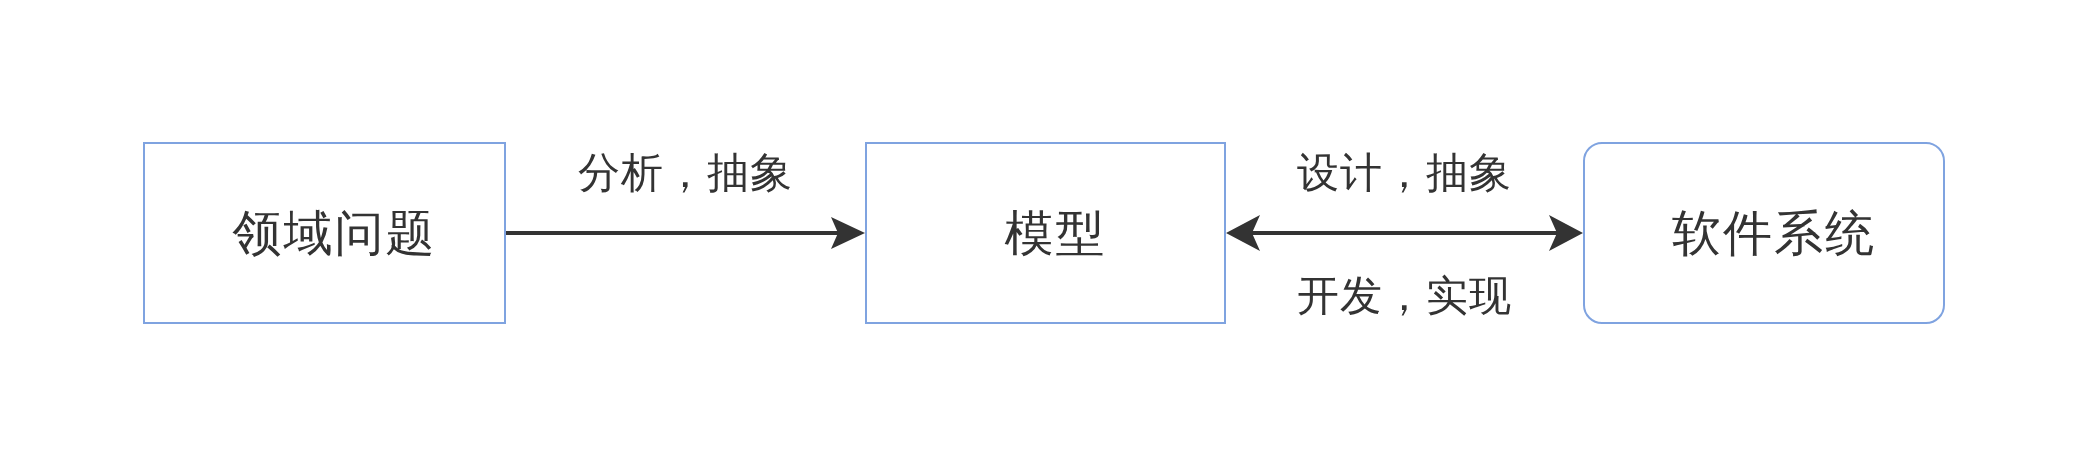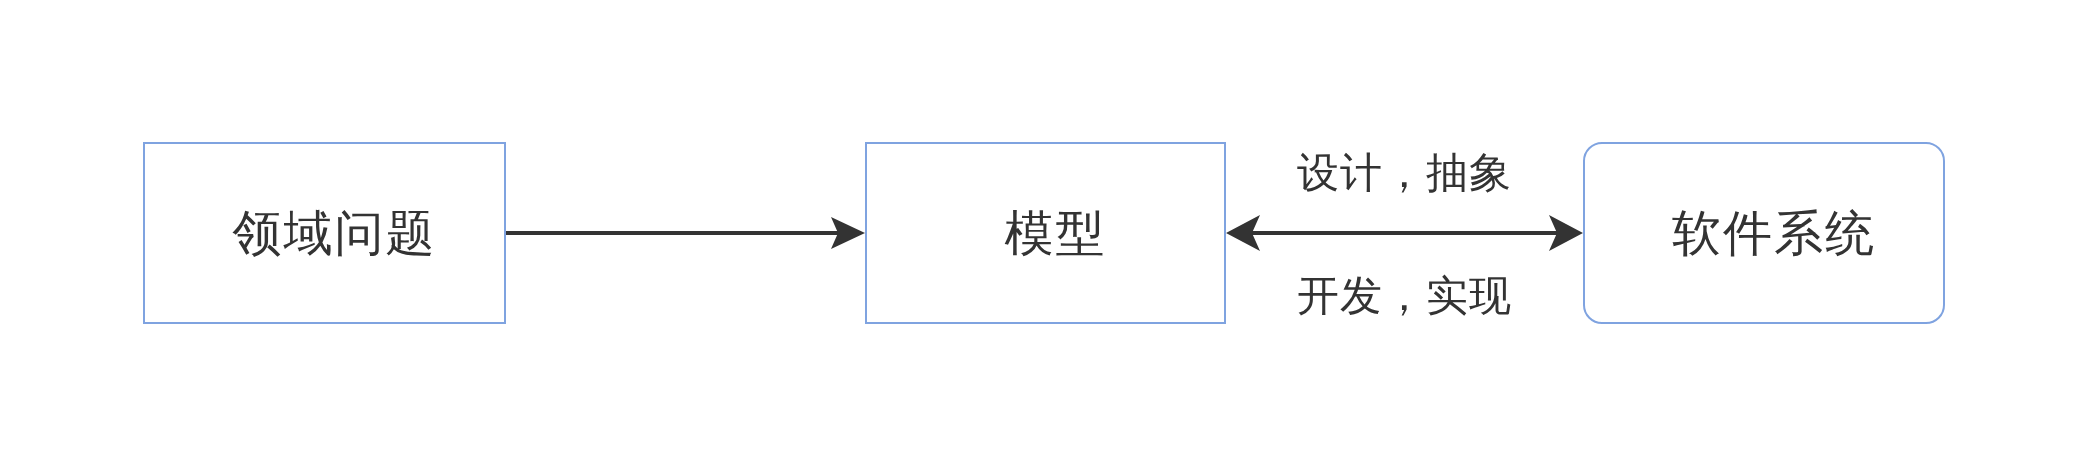--- a/index.html
+++ b/index.html
@@ -83,20 +83,21 @@
     <span class="node-label">软件系统</span>
   </div>
 
   <div class="connector" id="edge-analysis">
     <svg viewBox="0 0 359 60" preserveAspectRatio="none">
       <line x1="0" y1="30" x2="334" y2="30" stroke="#333333" stroke-width="4"></line>
       <polygon points="359,30 325,14 332,30 325,46" fill="#333333"></polygon>
     </svg>
   </div>
 
+  <div class="edge-label" id="edge-label-analysis">分析，抽象</div>
 
   <div class="connector" id="edge-design-build">
     <svg viewBox="0 0 357 60" preserveAspectRatio="none">
       <line x1="24" y1="30" x2="333" y2="30" stroke="#333333" stroke-width="4"></line>
       <polygon points="0,30 34,12 26,30 34,48" fill="#333333"></polygon>
       <polygon points="357,30 323,12 331,30 323,48" fill="#333333"></polygon>
     </svg>
   </div>
 
   <div class="edge-label" id="edge-label-development">开发，实现</div>

